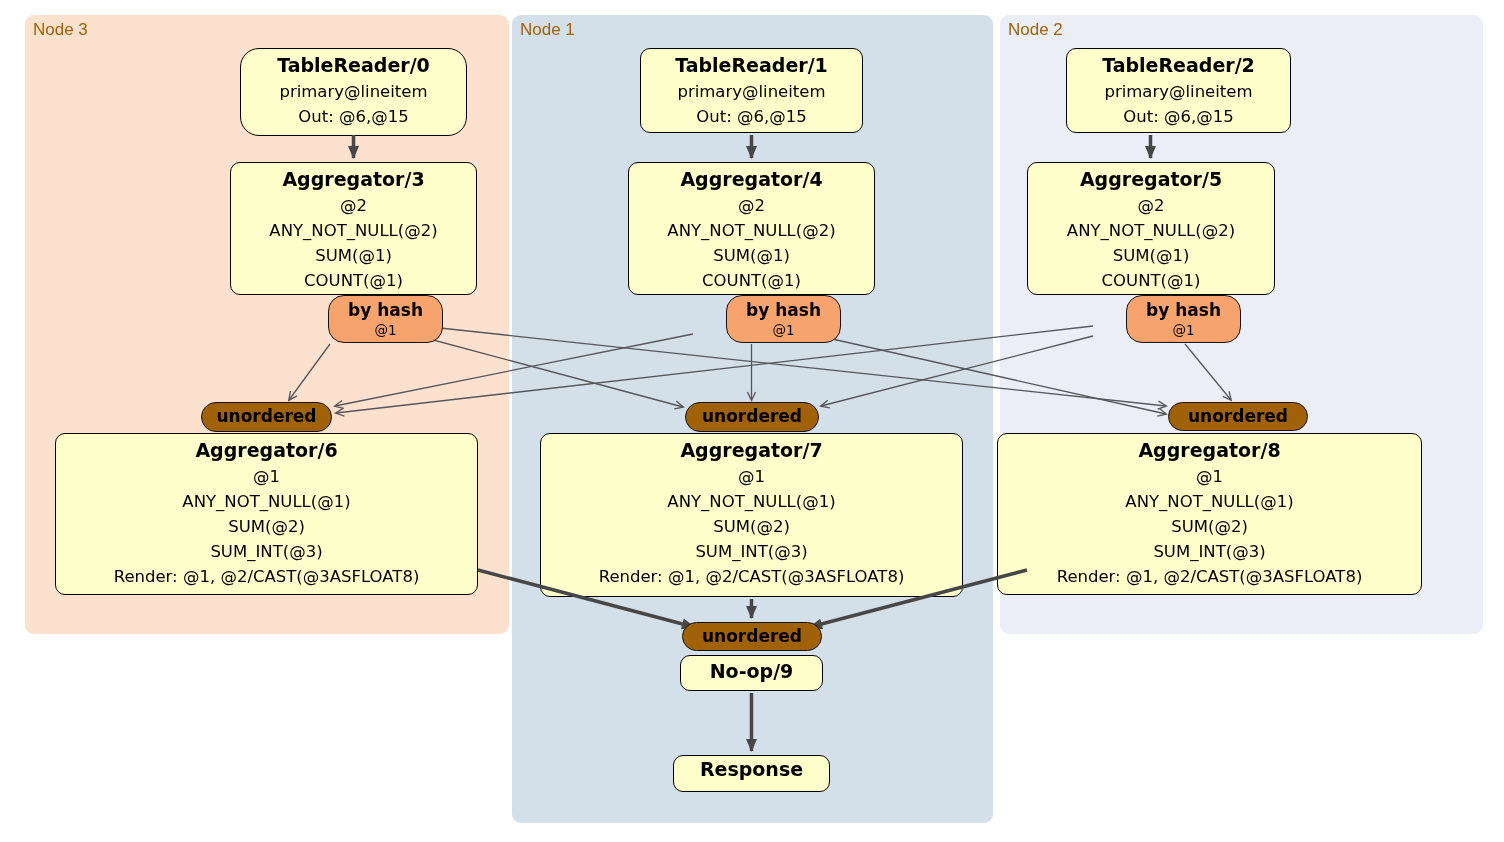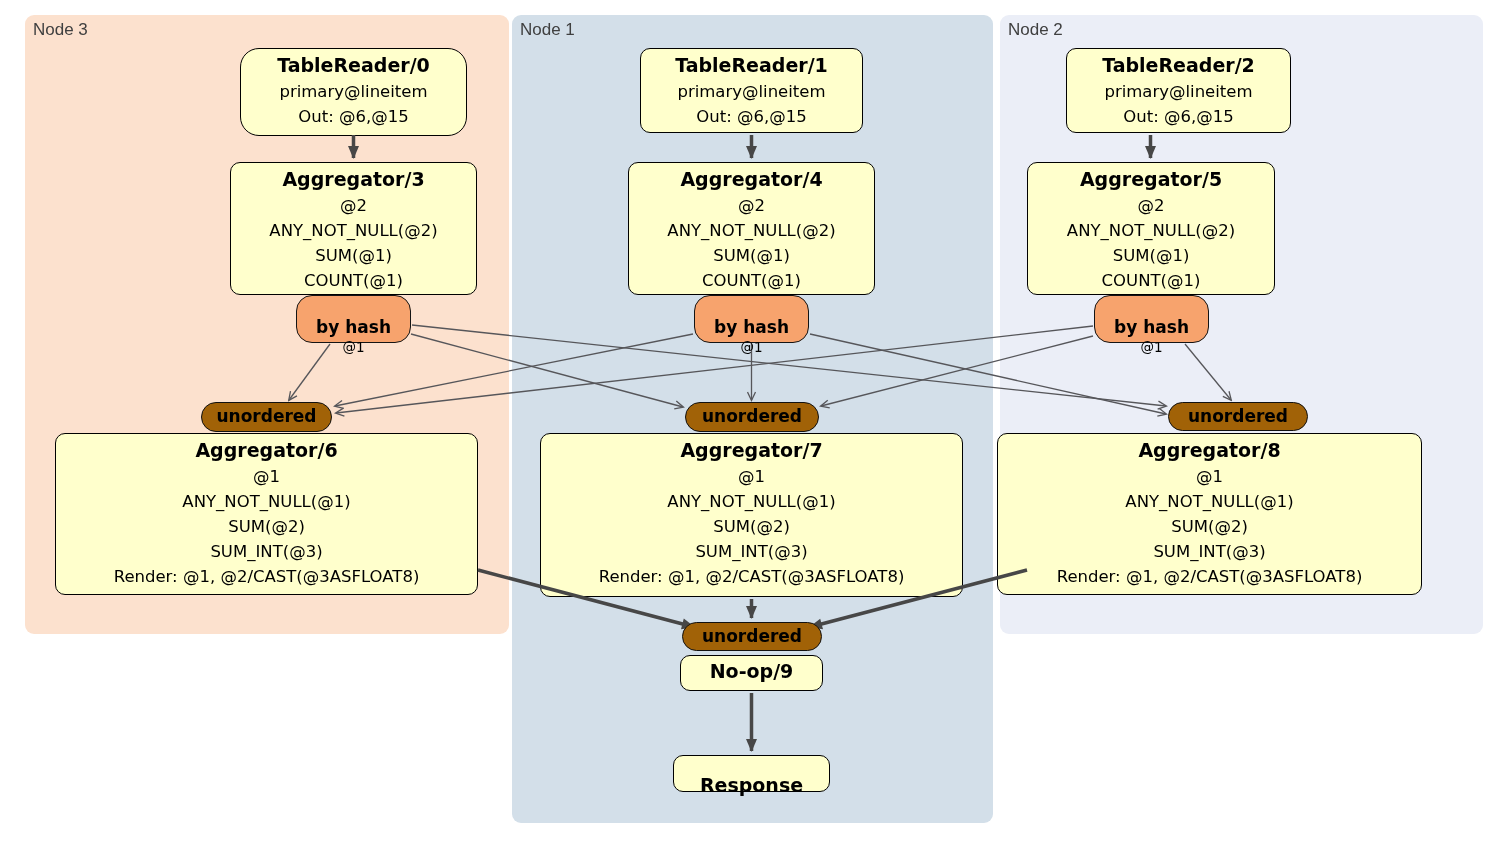--- a/index.html
+++ b/index.html
@@ -4,40 +4,40 @@
 <style>
   html,body{margin:0;padding:0;background:#ffffff;}
   .canvas{position:relative;width:1504px;height:842px;background:#ffffff;overflow:hidden;
           font-family:"DejaVu Sans",sans-serif;color:#000;}
   
   .region{position:absolute;border-radius:9px;z-index:1;}
   #rg-node3{left:25px;top:15px;width:484px;height:619px;background:#fce1ce;}
   #rg-node1{left:512px;top:15px;width:481px;height:808px;background:#d3dfe9;}
   #rg-node2{left:1000px;top:15px;width:483px;height:619px;background:#ebeef7;}
   .region-label{position:absolute;left:8px;top:5px;font-family:"Liberation Sans",sans-serif;
-                font-size:17px;color:#404040;}
+                font-size:17px;color:#a16207;}
   
   .opbox{position:absolute;background:#ffffcc;border:1.6px solid #000;border-radius:10px;
          text-align:center;z-index:2;box-sizing:border-box;padding-top:3px;}
   .op-title{font-size:19px;font-weight:bold;line-height:27px;white-space:nowrap;}
   .op-line{font-size:16.5px;line-height:25px;white-space:nowrap;}
   #tr0{left:240px;top:48px;width:227px;height:88px;border-radius:19px;}
   #tr1{left:640px;top:48px;width:223px;height:85px;}
   #tr2{left:1038px;top:48px;width:225px;height:85px;margin-left:28px;}
   #agg3{left:230px;top:162px;width:247px;height:133px;}
   #agg4{left:628px;top:162px;width:247px;height:133px;}
   #agg5{left:1027px;top:162px;width:248px;height:133px;}
   #agg6{left:55px;top:433px;width:423px;height:162px;}
   #agg7{left:540px;top:433px;width:423px;height:164px;}
   #agg8{left:997px;top:433px;width:425px;height:162px;}
   #noop9{left:680px;top:655px;width:143px;height:36px;padding-top:2px;}
-  #response{left:673px;top:755px;width:157px;height:37px;padding-top:16px;}
+  #response{left:673px;top:755px;width:157px;height:37px;padding-top:0;}
   
   .router{position:absolute;background:#f7a36d;border:1.6px solid #141414;border-radius:16px;
-          text-align:center;z-index:6;box-sizing:border-box;padding-top:20px;}
+          text-align:center;z-index:6;box-sizing:border-box;padding-top:3px;margin-left:32px;}
   .router-title{font-size:17px;font-weight:bold;line-height:22px;}
   .router-sub{font-size:13.5px;line-height:18px;}
   #byhash3{left:296px;top:295px;width:115px;height:48px;}
   #byhash4{left:694px;top:295px;width:115px;height:48px;}
   #byhash5{left:1094px;top:295px;width:115px;height:48px;}
   
   .sync{position:absolute;background:#a16207;border:1.5px solid #111;border-radius:15px;
         text-align:center;font-size:17px;font-weight:bold;z-index:6;box-sizing:border-box;}
   #un3{left:201px;top:402px;width:131px;height:30px;line-height:27px;}
   #un1{left:685px;top:402px;width:134px;height:30px;line-height:27px;}

